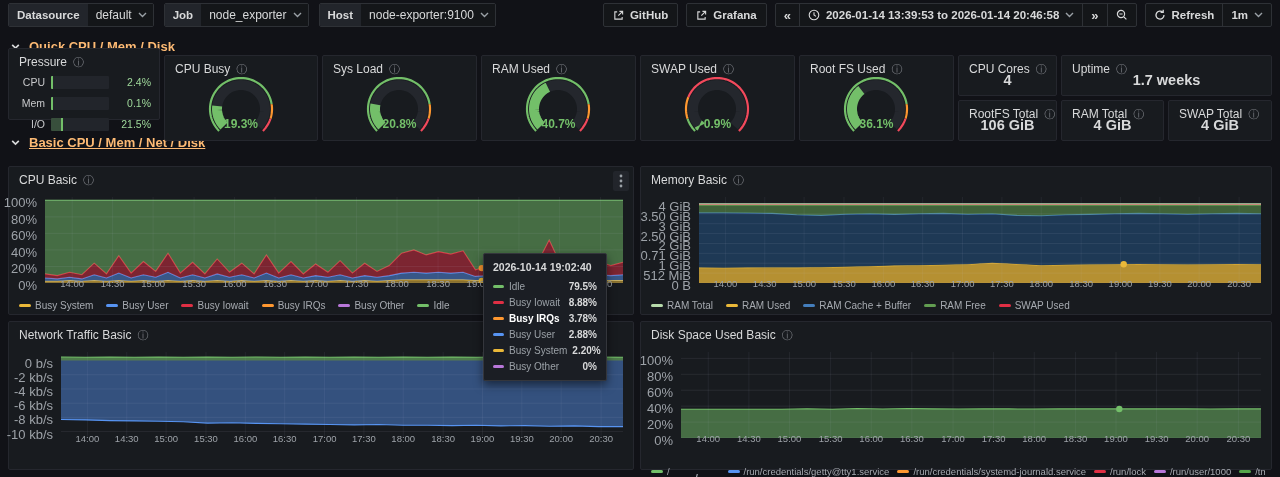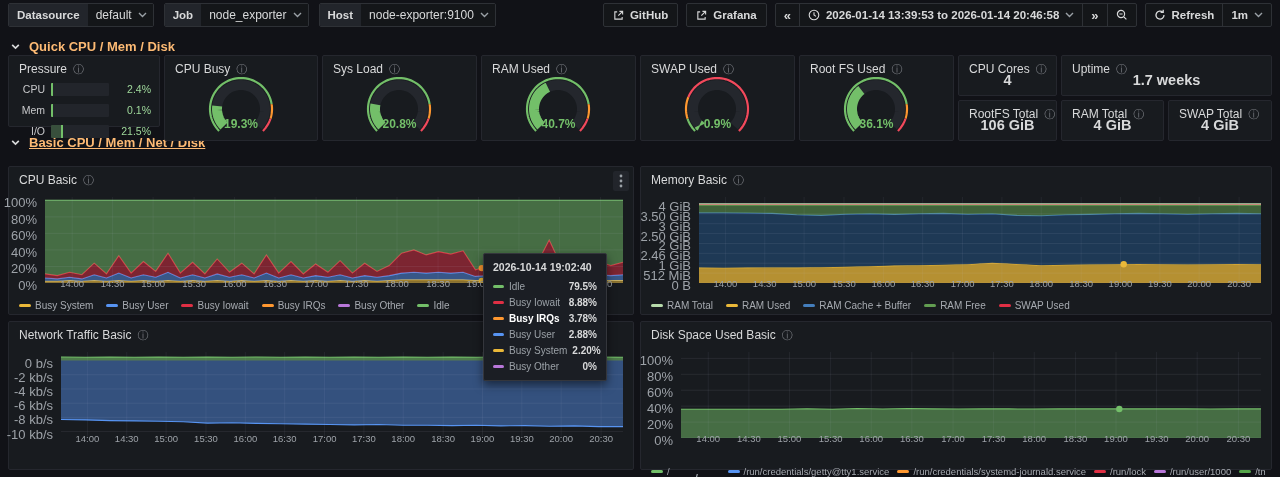--- a/index.html
+++ b/index.html
@@ -160,21 +160,21 @@
       </svg>
     <span>Quick CPU / Mem / Disk</span>
   </div>
   <div class="section" style="top:135px;text-decoration:underline;">
     <svg width="11" height="11" viewBox="0 0 10 10">
         <path d="M2 3.5l3 3 3-3" stroke="#d8d9da" stroke-width="1.5" fill="none"></path>
       </svg>
     <span>Basic CPU / Mem / Net / Disk</span>
   </div>
 
-  <div class="panel" style="left:8px;top:55px;width:152px;height:72px;">
+  <div class="panel" style="left:8px;top:48px;width:152px;height:72px;">
     <div class="panel-title">
         <span>Pressure</span>
         <span class="info-ic">ⓘ</span>
       </div>
     <div class="p-row" style="top:26px;">
       <span class="p-label">CPU</span>
       <span class="p-track">
           <span class="p-fill" style="width: calc(2.4%); min-width: 2px;"></span>
         </span>
       <span class="p-val">2.4%</span>
@@ -404,21 +404,21 @@
 
   <div class="panel" id="chart-memory" style="left:640px;top:166px;width:632px;height:149px;">
     <div class="panel-title">
         <span>Memory Basic</span>
         <span class="info-ic">ⓘ</span>
       </div>
     <div class="ylabels" style="left: 0px; width: 56px; height: 86px;">
         <div class="ylab" style="top: 81px;">0 B</div>
         <div class="ylab" style="top: 71.1149px;">512 MiB</div>
         <div class="ylab" style="top: 61.2299px;">1 GiB</div>
-        <div class="ylab" style="top: 51.3448px;">2.46 GiB</div>
+        <div class="ylab" style="top: 51.3448px;">0.71 GiB</div>
         <div class="ylab" style="top: 41.4598px;">2 GiB</div>
         <div class="ylab" style="top: 31.5747px;">2.50 GiB</div>
         <div class="ylab" style="top: 21.6897px;">3 GiB</div>
         <div class="ylab" style="top: 11.8046px;">3.50 GiB</div>
         <div class="ylab" style="top: 1.91954px;">4 GiB</div>
       </div>
     <div class="plot-area" style="left: 58px; width: 562px;">
         <svg width="562" height="86">
           <path d="M0.0,70.6L24.4,70.8L48.9,70.6L73.3,70.4L97.7,70.6L122.2,70.2L146.6,69.8L171.0,69.2L195.5,68.6L219.9,68.2L244.3,67.8L268.8,67.2L293.2,65.8L317.7,67.0L342.1,68.2L366.5,67.8L391.0,67.4L415.4,67.2L439.8,67.0L464.3,67.2L488.7,67.4L513.1,67.2L537.6,67.0L562.0,67.2L562.0,86.0L537.6,86.0L513.1,86.0L488.7,86.0L464.3,86.0L439.8,86.0L415.4,86.0L391.0,86.0L366.5,86.0L342.1,86.0L317.7,86.0L293.2,86.0L268.8,86.0L244.3,86.0L219.9,86.0L195.5,86.0L171.0,86.0L146.6,86.0L122.2,86.0L97.7,86.0L73.3,86.0L48.9,86.0L24.4,86.0L0.0,86.0Z" fill="#EAB839" fill-opacity="0.75" stroke="none"></path>
           <path d="M0.0,70.6L24.4,70.8L48.9,70.6L73.3,70.4L97.7,70.6L122.2,70.2L146.6,69.8L171.0,69.2L195.5,68.6L219.9,68.2L244.3,67.8L268.8,67.2L293.2,65.8L317.7,67.0L342.1,68.2L366.5,67.8L391.0,67.4L415.4,67.2L439.8,67.0L464.3,67.2L488.7,67.4L513.1,67.2L537.6,67.0L562.0,67.2" fill="none" stroke="#EAB839" stroke-width="1.1"></path>

